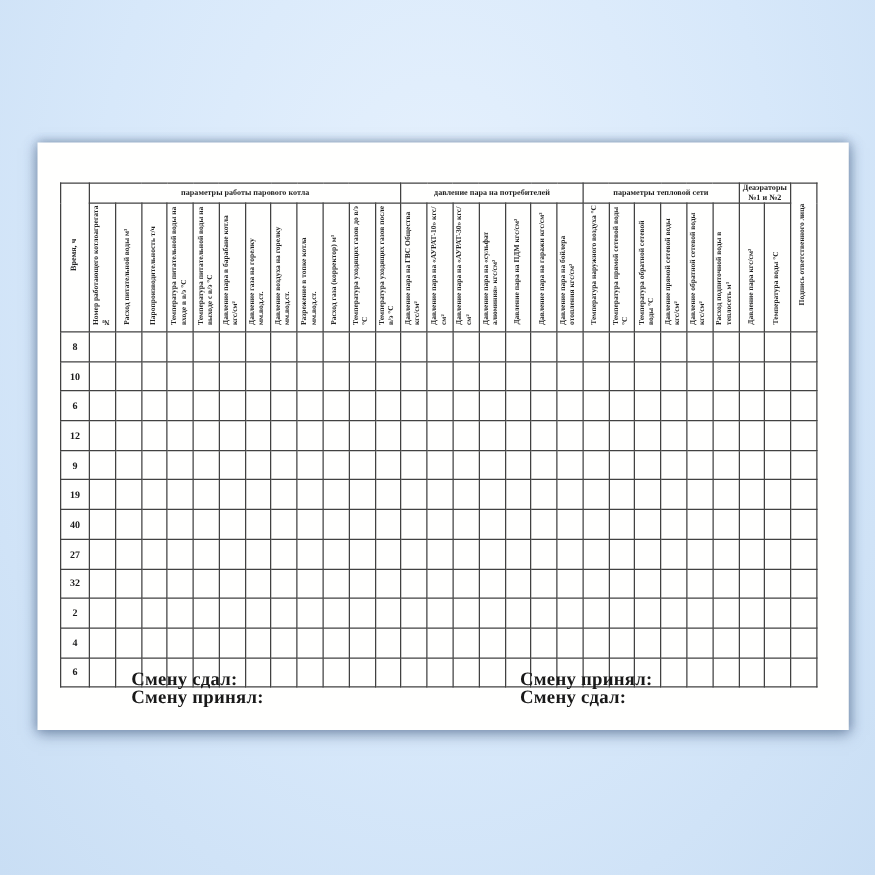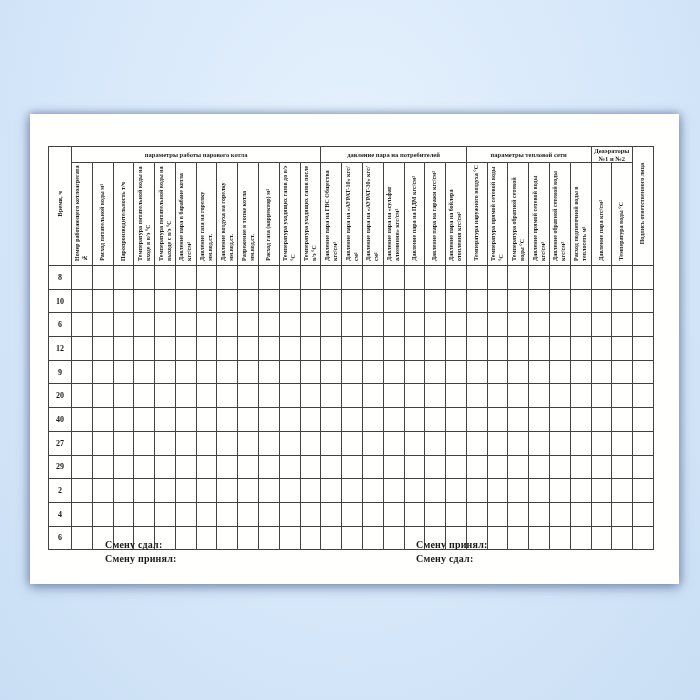--- a/index.html
+++ b/index.html
@@ -36,21 +36,21 @@
   }
   .time-th .vtext{font-size:6.5px;max-height:110px;}
   .sig-th .vtext{max-height:112px;}
   .data-row td{height:22.7px;background:#fffffe;}
   .hour-td{
     text-align:center;vertical-align:middle;
     font-size:8px;font-weight:bold;color:#1a1a1a;
   }
   .shift-note{
     position:absolute;top:424px;
-    font-size:10px;font-weight:bold;color:#191919;line-height:13.5px;
+    font-size:15px;font-weight:bold;color:#191919;line-height:13.5px;
     letter-spacing:.2px;
   }
   .shift-note.left{left:75px;}
   .shift-note.right{left:386px;}
 </style>
 </head>
 <body>
 
 <div class="page">
   <table class="log">
@@ -274,21 +274,21 @@
           <td></td>
           <td></td>
           <td></td>
           <td></td>
           <td></td>
           <td></td>
           <td></td>
           <td></td>
         </tr>
         <tr class="data-row">
-          <td class="hour-td">20</td>
+          <td class="hour-td">19</td>
           <td></td>
           <td></td>
           <td></td>
           <td></td>
           <td></td>
           <td></td>
           <td></td>
           <td></td>
           <td></td>
           <td></td>
@@ -367,21 +367,21 @@
           <td></td>
           <td></td>
           <td></td>
           <td></td>
           <td></td>
           <td></td>
           <td></td>
           <td></td>
         </tr>
         <tr class="data-row">
-          <td class="hour-td">29</td>
+          <td class="hour-td">32</td>
           <td></td>
           <td></td>
           <td></td>
           <td></td>
           <td></td>
           <td></td>
           <td></td>
           <td></td>
           <td></td>
           <td></td>

